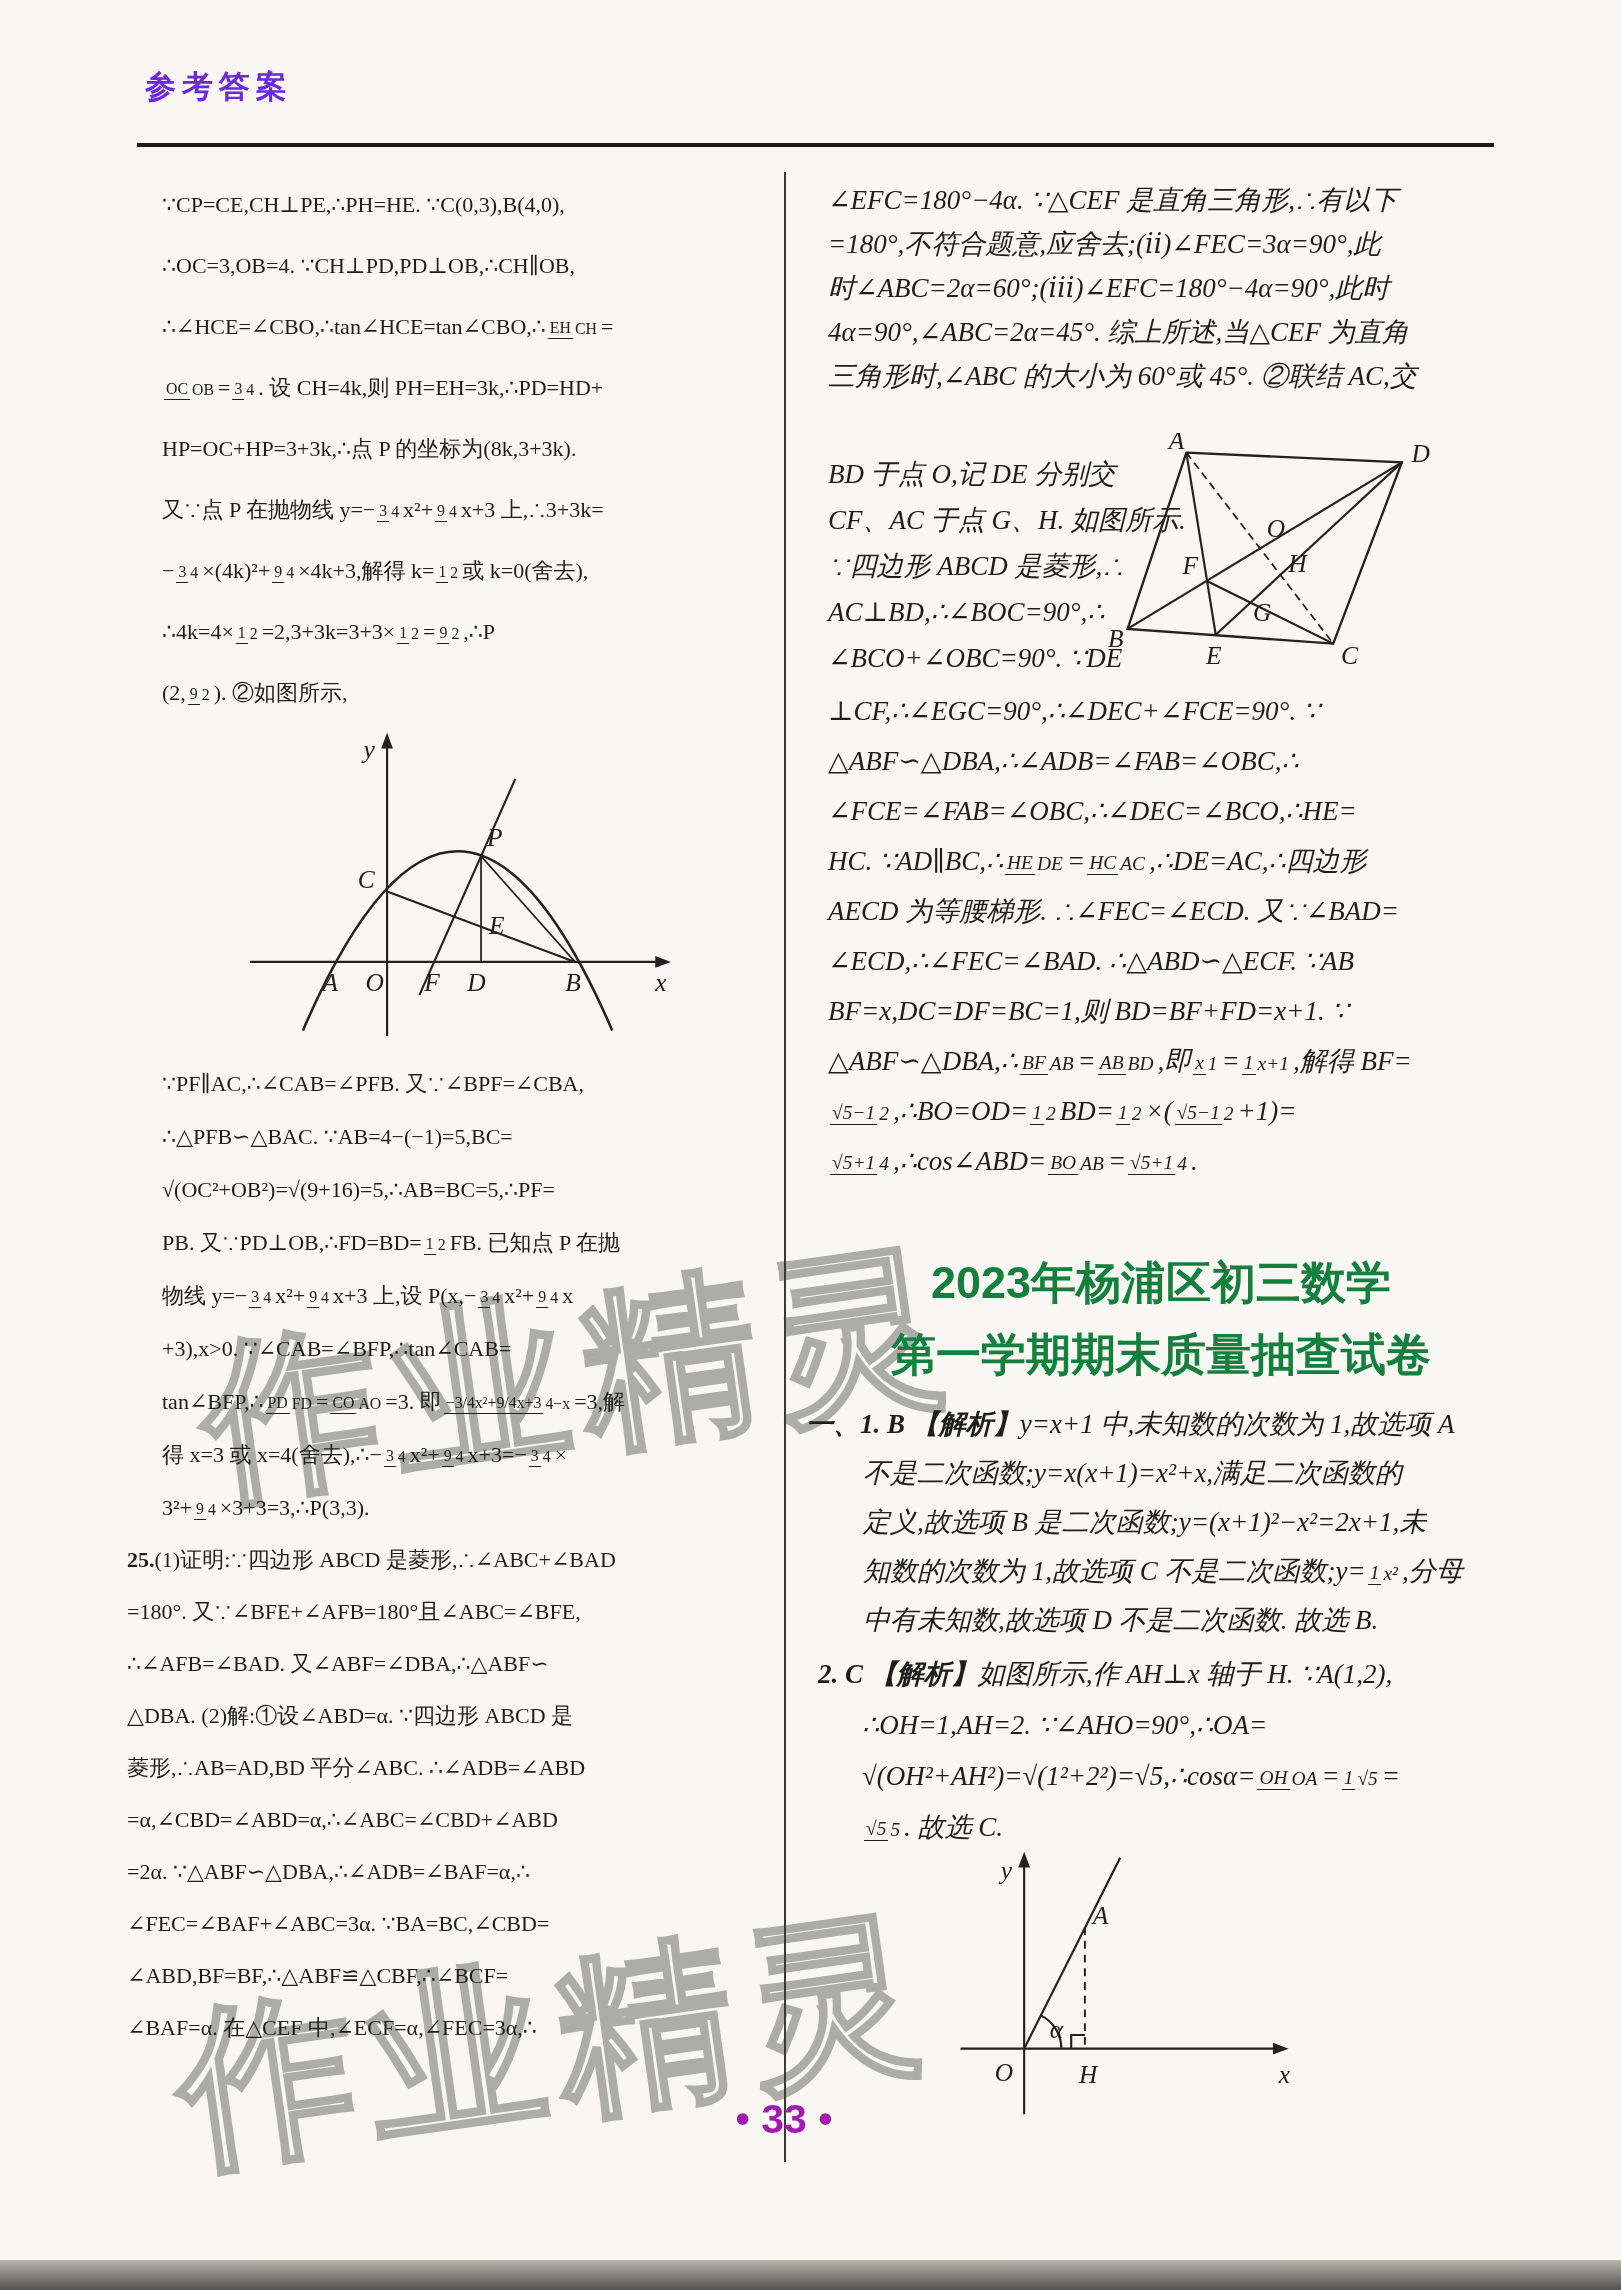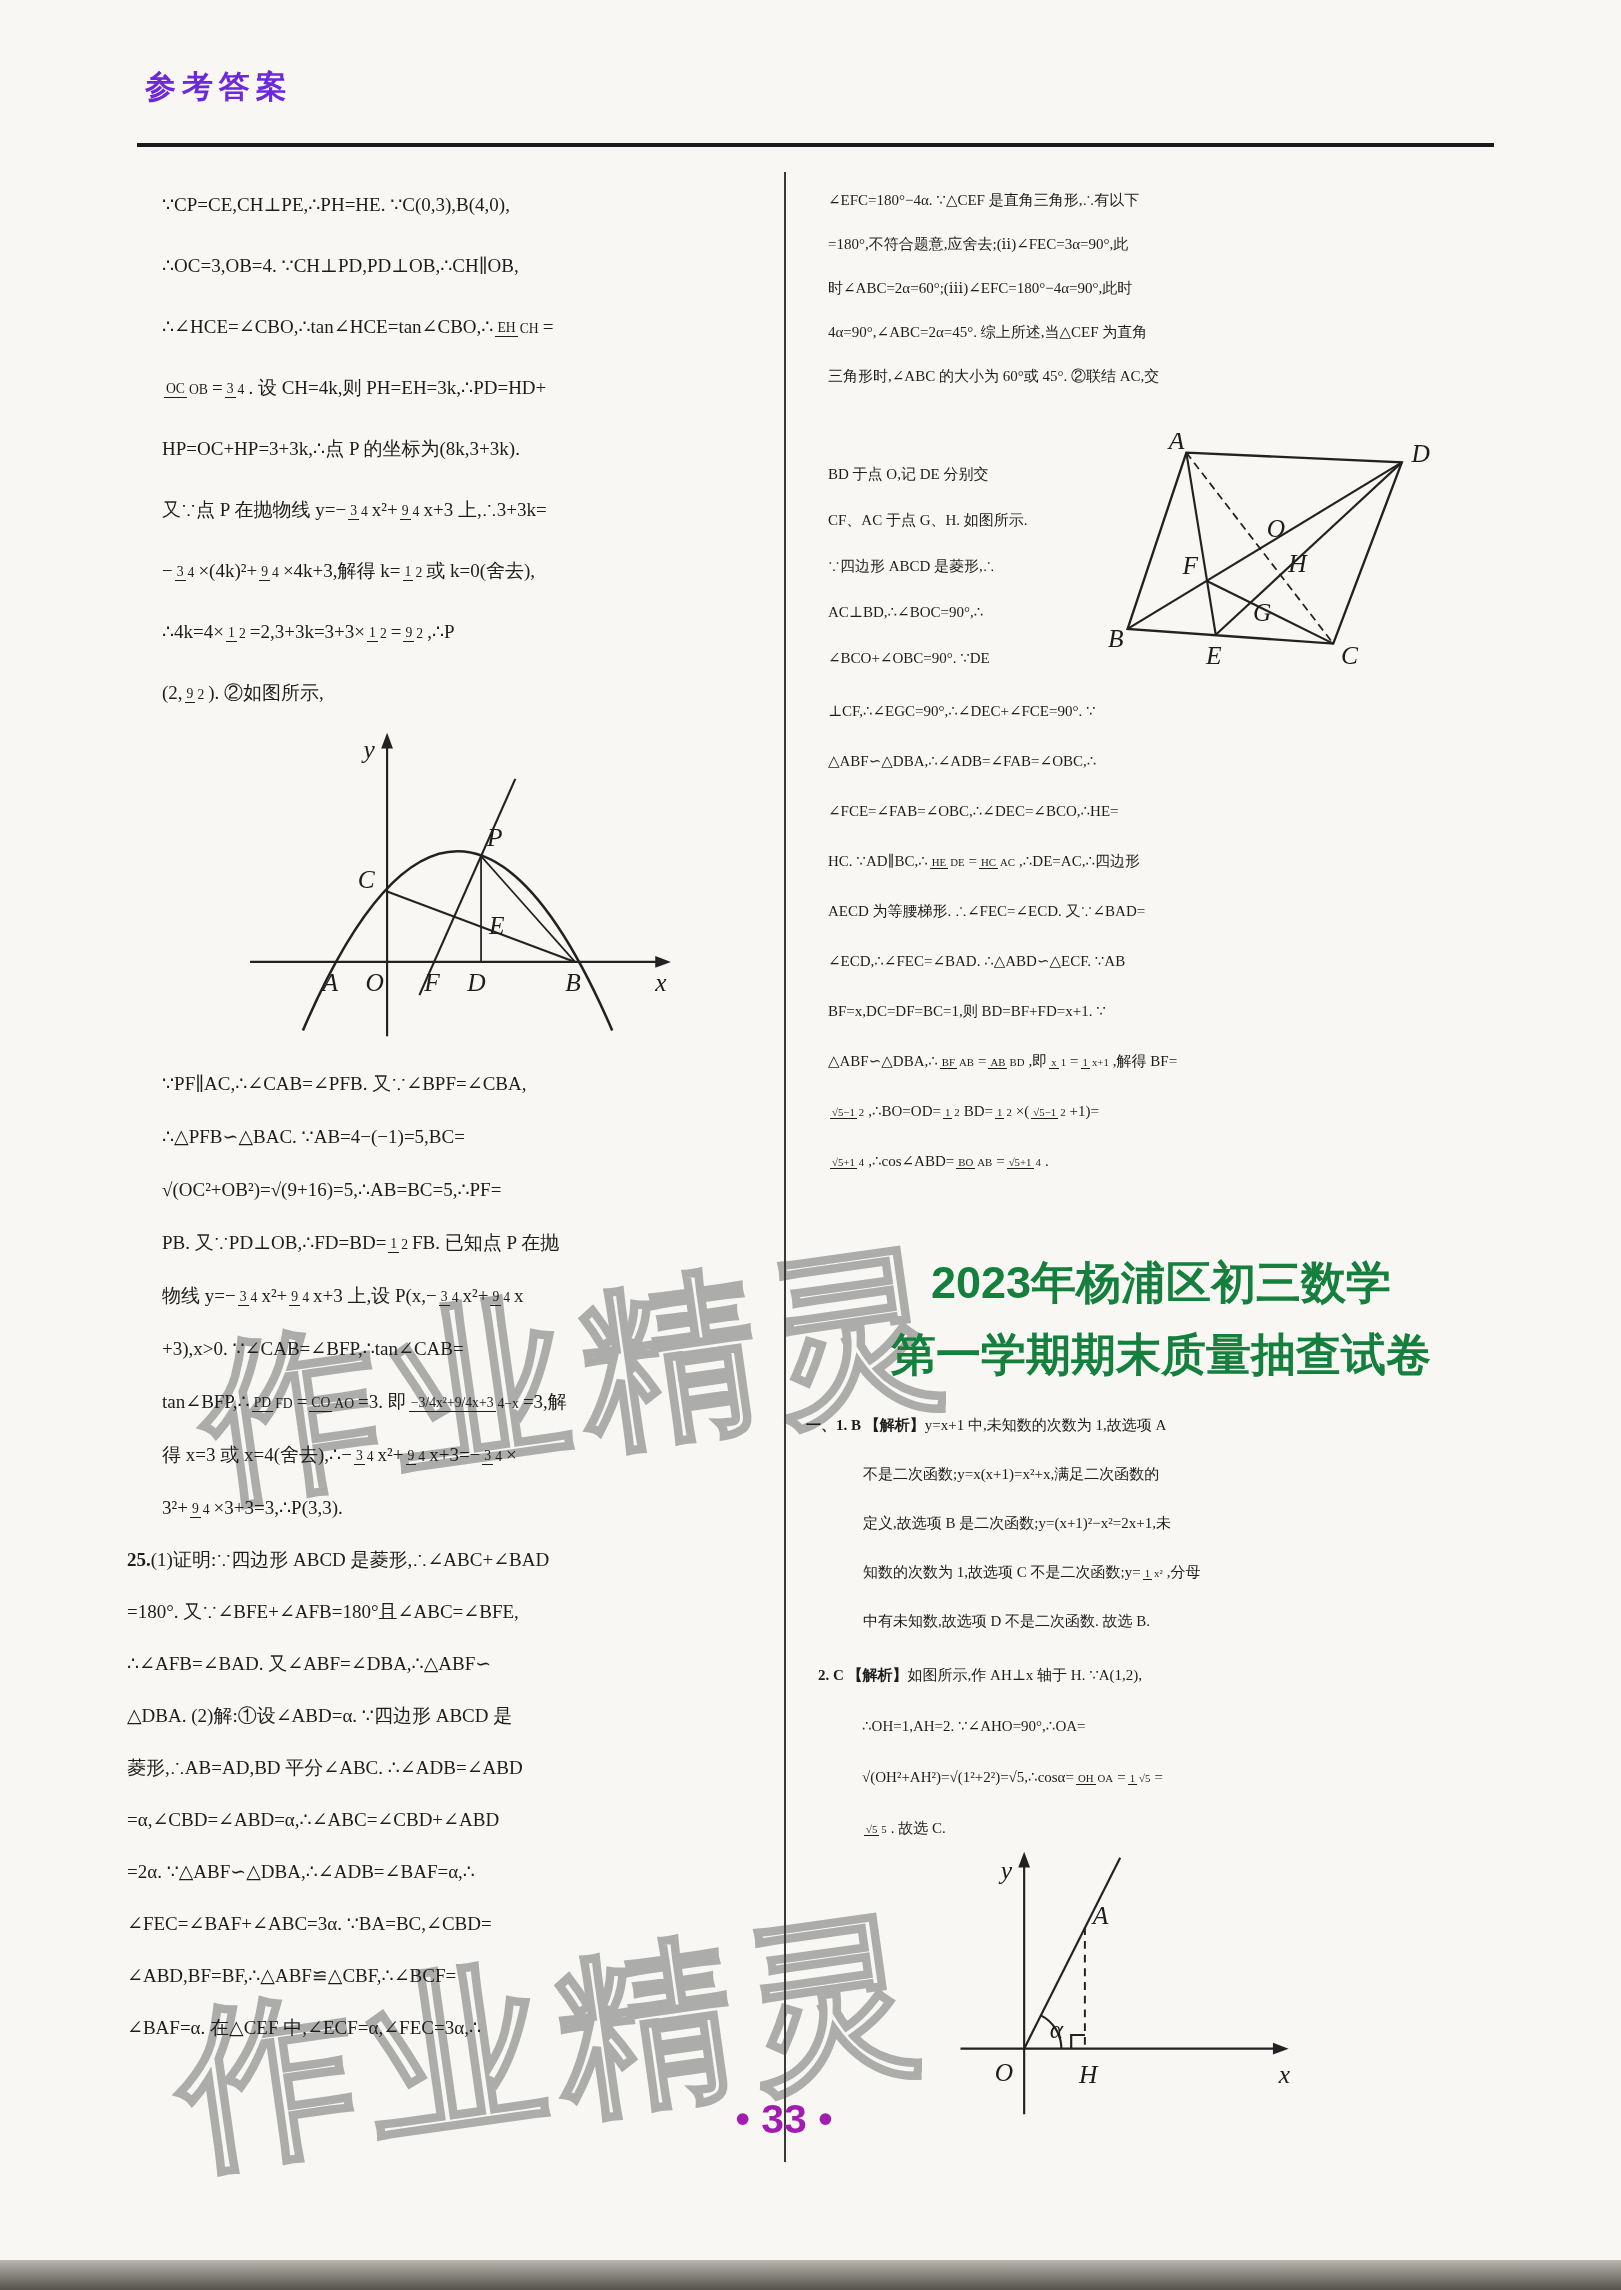--- a/index.html
+++ b/index.html
@@ -22,22 +22,22 @@
   .ind2{margin-left:44px;}
   .title-line{position:absolute;left:823px;width:676px;text-align:center;
       font-family:"Liberation Sans","DejaVu Sans",sans-serif;font-weight:bold;font-size:45px;color:#15803d;}
   .pagenum{position:absolute;left:686px;top:2096px;width:196px;text-align:center;
       font-family:"Liberation Sans","DejaVu Sans",sans-serif;font-weight:bold;font-size:41px;color:#a21caf;}
   .wm{position:absolute;opacity:.8;pointer-events:none;}
   .fig{position:absolute;}
   .fig text{font-family:"Liberation Serif","DejaVu Serif",serif;font-size:26px;font-style:italic;fill:#1d1d1d;}
   .bottom-band{position:absolute;left:0;top:2260px;width:1621px;height:30px;
       background:linear-gradient(#b9b6ae,#55524b);}
-  .lcol{font-size:19px;}
-  .rcol{font-size:15px;}
+  .lcol{font-size:22px;}
+  .rcol{font-size:27px;font-style:italic;}
 </style>
 </head>
 <body>
 
 <div class="page">
 
   <svg class="wm" style="left:181px;top:1220px;" width="765" height="314" viewBox="0 0 780 320">
     <text x="20" y="220" transform="rotate(-8 390 160)" font-size="180" font-family="Liberation Sans, sans-serif" font-weight="bold" fill="none" stroke="#9a9a9a" stroke-width="3" letter-spacing="14">作业精灵</text>
   </svg>
   <svg class="wm" style="left:157px;top:1887px;" width="765" height="314" viewBox="0 0 780 320">

